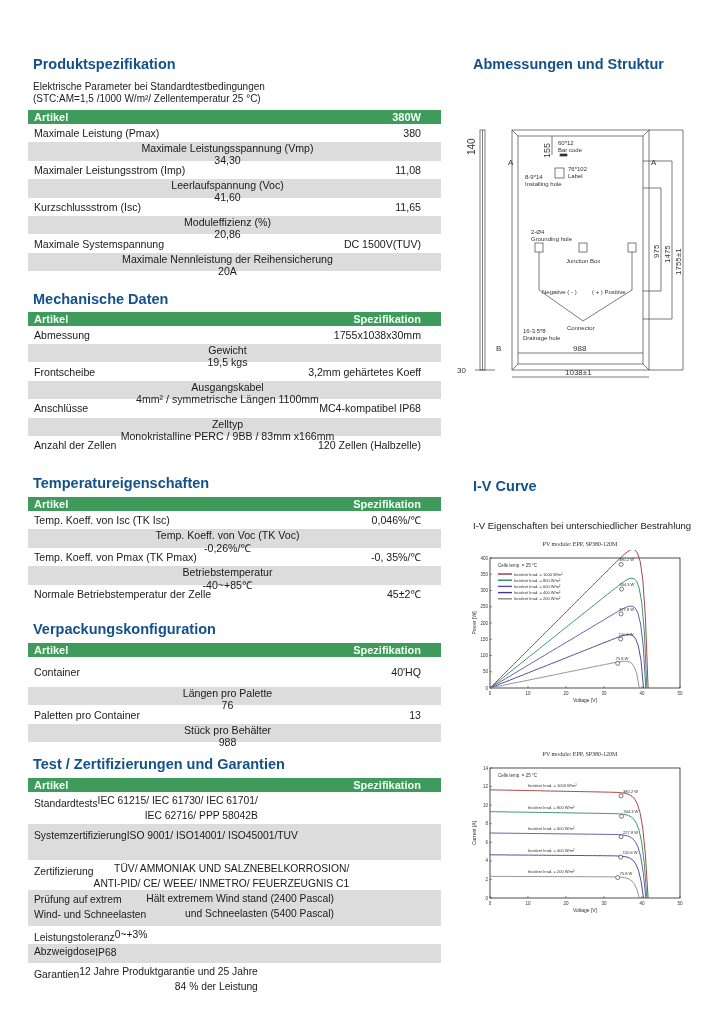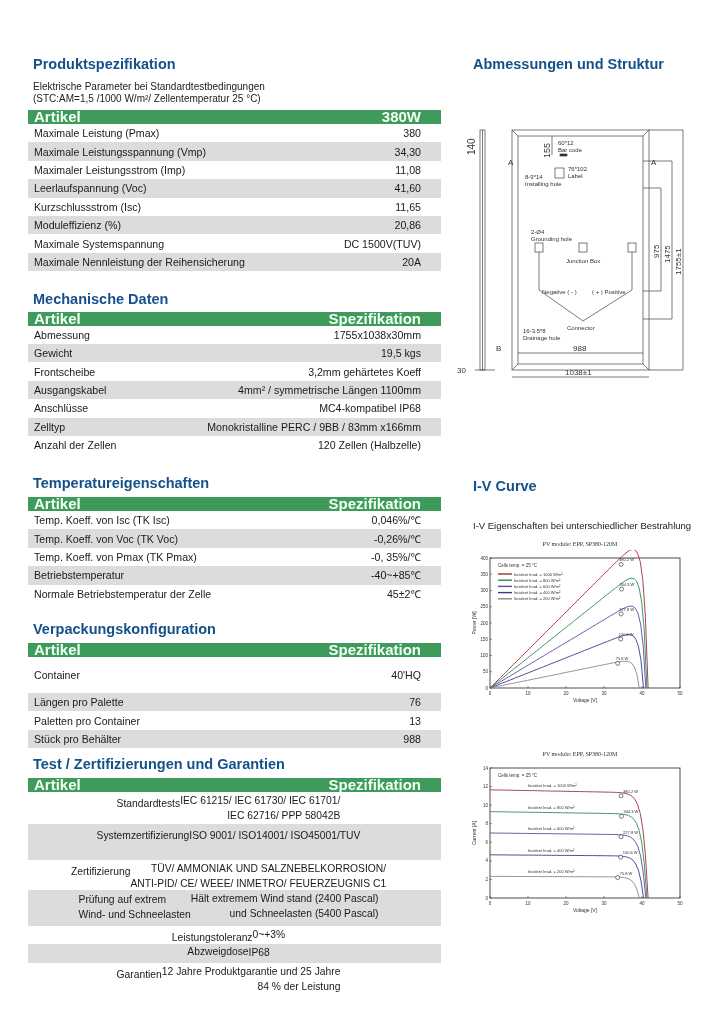--- a/index.html
+++ b/index.html
@@ -2,29 +2,29 @@
 <html><head>
 <meta charset="utf-8">
 <style>
   html, body { margin: 0; padding: 0; background: #ffffff; }
   body { width: 724px; height: 1024px; position: relative; overflow: hidden;
          font-family: "Liberation Sans", sans-serif; color: #1a1a1a; }
   .abs { position: absolute; }
   .h2 { color: #14518a; font-weight: bold; font-size: 14.5px; font-family: "Liberation Sans", sans-serif; }
   .sub { font-size: 10px; line-height: 12px; color: #222; }
   .tbl { position: absolute; left: 28px; width: 413px; }
-  .thead { background: #3f9b5b; color: #f2fff4; font-weight: bold; font-size: 15px;
+  .thead { background: #3f9b5b; color: #f2fff4; font-weight: bold; font-size: 11px;
            height: 14px; line-height: 14px; display: flex; justify-content: space-between;
            padding: 0 20px 0 6px; }
   .row { display: flex; justify-content: space-between; font-size: 10.6px;
          padding: 0 20px 0 6px; align-items: center; }
-  .row.alt { background: #dcdcdc; }
+  .row.alt { background: #dcdcdc; flex-direction: column; }
   .row .k { white-space: nowrap; }
   .row .v { text-align: left; white-space: nowrap; }
-  .row2 { display: flex; justify-content: center; font-size: 10.3px; padding: 0 18px 0 6px; }
+  .row2 { display: flex; justify-content: flex-start; font-size: 10.3px; padding: 0 18px 0 6px; }
   .row2.alt { background: #dcdcdc; }
   .row2 .v { text-align: right; line-height: 15px; }
   .row2 .k { line-height: 15px; }
   .chart-title { font-family: "Liberation Serif", serif; font-size: 6px; color: #333; text-align: center; }
   svg text { font-family: "Liberation Sans", sans-serif; }
 </style>
 </head>
 <body>
 
 <div class="abs h2" style="left:33px; top:56px;">Produktspezifikation</div>
@@ -142,21 +142,21 @@
     </div>
 </div>
 
 <div class="abs h2" style="left:33px; top:621px;">Verpackungskonfiguration</div>
 <div class="tbl" style="top:643px;">
   <div class="thead">
     <span>Artikel</span>
     <span>Spezifikation</span>
   </div>
   <div id="pack-rows">
-      <div class="row" style="height: 36px;">
+      <div class="row" style="height: 30px;">
         <span class="k">Container</span>
         <span class="v">40'HQ</span>
       </div>
       <div class="row alt" style="height: 18.4px;">
         <span class="k">Längen pro Palette</span>
         <span class="v">76</span>
       </div>
       <div class="row" style="height: 18.4px;">
         <span class="k">Paletten pro Container</span>
         <span class="v">13</span>

